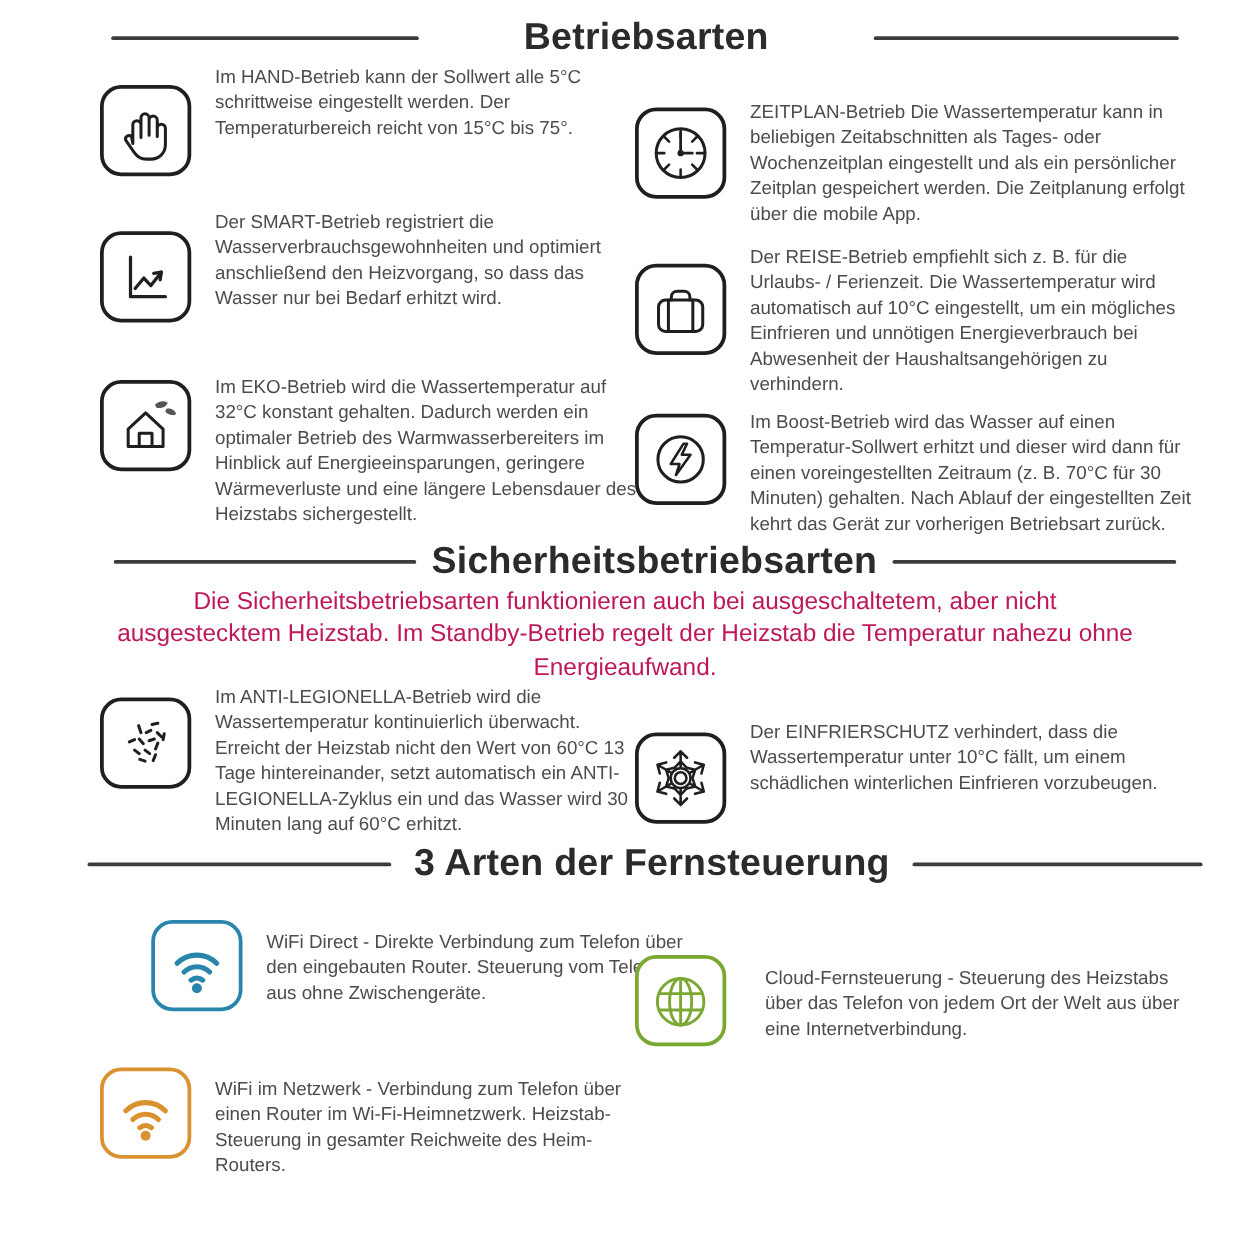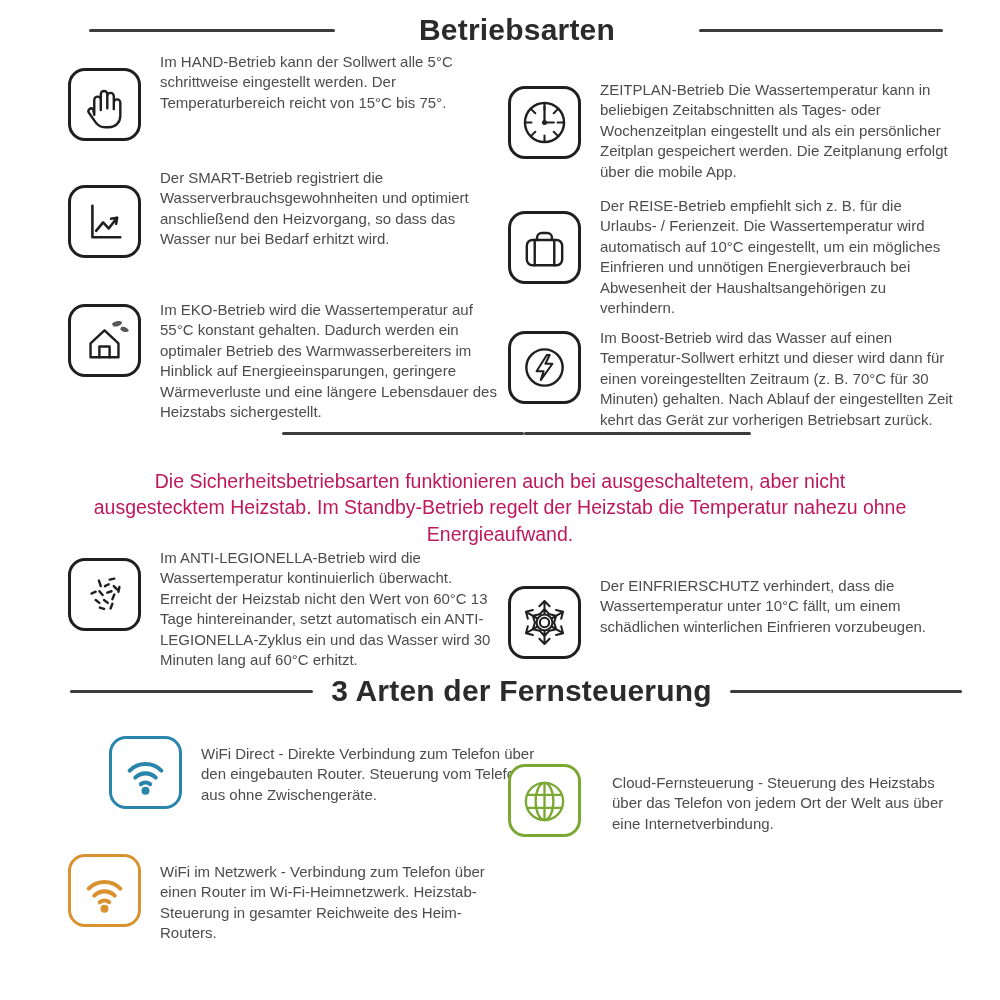--- a/index.html
+++ b/index.html
@@ -18,21 +18,21 @@
   #h-sicher .hline-l{width:242px;} #h-sicher .hline-r{width:227px;}
   #h-fern{top:674px;}
   #h-fern .htext{margin:0 18px;}
   #h-fern .hline-l{width:243px;} #h-fern .hline-r{width:232px;}
 
   .intro{position:absolute;top:468px;left:88px;width:824px;text-align:center;
          font-size:19.5px;line-height:1.35;color:#be185d;}
 
   
   .item{position:absolute;display:flex;align-items:flex-start;}
-  .col-l{left:68px;width:430px;}
+  .col-l{left:80px;width:430px;}
   .col-r{left:508px;width:450px;margin-top:28px;}
   .icon-box{width:73px;height:73px;border:3px solid currentColor;border-radius:17px;
             box-sizing:border-box;flex-shrink:0;color:#1f1f1f;
             display:flex;align-items:center;justify-content:center;background:#fff;}
   .icon-box svg{display:block;}
   .itext{font-size:15px;line-height:1.36;color:#4c4c4c;margin-left:19px;}
 
   #i-hand  {top:52px;}  #i-hand  .icon-box{margin-top:16px;}
   #i-zeit  {top:52px;}  #i-zeit  .icon-box{margin-top:6px;}
   #i-smart {top:168px;} #i-smart .icon-box{margin-top:17px;}
@@ -103,35 +103,36 @@
 
   <div class="item col-l" id="i-eko">
     <div class="icon-box">
       <svg width="67" height="67" viewBox="0 0 72 72">
         <path class="stroke" stroke-width="2.6" d="M21 39 L36 25 L51 39 V54 H21 Z"></path>
         <path class="stroke" stroke-width="2.6" d="M30.5 54 V42.5 H41.5 V54"></path>
         <path d="M44 18 c3.5-3.5 8.5-3.8 11-1.6 c-0.8 3.2-5.3 5.4-9.6 4.2 z" fill="#565656"></path>
         <path d="M54 21.5 c4-0.8 7.2 1.4 8.2 4.4 c-2.9 2-7.1 1-9.3-2 z" fill="#565656"></path>
       </svg>
     </div>
-    <div class="itext">Im EKO-Betrieb wird die Wassertemperatur auf 55°C konstant gehalten. Dadurch werden ein optimaler Betrieb des Warmwasserbereiters im Hinblick auf Energieeinsparungen, geringere Wärmeverluste und eine längere Lebensdauer des Heizstabs sichergestellt.</div>
+    <div class="itext">Im EKO-Betrieb wird die Wassertemperatur auf 32°C konstant gehalten. Dadurch werden ein optimaler Betrieb des Warmwasserbereiters im Hinblick auf Energieeinsparungen, geringere Wärmeverluste und eine längere Lebensdauer des Heizstabs sichergestellt.</div>
   </div>
 
   <div class="item col-r" id="i-boost">
     <div class="icon-box">
       <svg width="67" height="67" viewBox="0 0 72 72">
         <circle class="stroke" stroke-width="2.6" cx="36" cy="36" r="19.5"></circle>
         <path class="stroke" stroke-width="2.2" d="M38.5 22.5 L27.5 40 H35 L32 49.5 L44.5 32 H37 L41.5 22.5 Z"></path>
       </svg>
     </div>
     <div class="itext">Im Boost-Betrieb wird das Wasser auf einen Temperatur-Sollwert erhitzt und dieser wird dann für einen voreingestellten Zeitraum (z. B. 70°C für 30 Minuten) gehalten. Nach Ablauf der eingestellten Zeit kehrt das Gerät zur vorherigen Betriebsart zurück.</div>
   </div>
 
   <div class="heading" id="h-sicher">
     <div class="hline hline-l"></div>
+    <div class="htext">Sicherheitsbetriebsarten</div>
     <div class="hline hline-r"></div>
   </div>
 
   <div class="intro">Die Sicherheitsbetriebsarten funktionieren auch bei ausgeschaltetem, aber nicht ausgestecktem Heizstab. Im Standby-Betrieb regelt der Heizstab die Temperatur nahezu ohne Energieaufwand.</div>
 
   <div class="item col-l" id="i-legio">
     <div class="icon-box">
       <svg width="67" height="67" viewBox="0 0 72 72">
         <path class="stroke" stroke-width="2.6" d="M30 21 l2 6 M41.5 20 l5-1 M36.5 27 l4-2 M46 27 l3.5 3.5 M52 28 l-1 5 M22 35 l4.5-2 M30.5 32.5 l3.5 4 M39 34 l4.5-1.5 M46.5 36 l-2 5 M26.5 42 l4 3 M35.5 42 l4 3 M44.5 46 l-2 5 M31 50 l4.5 1.5"></path>
       </svg>

